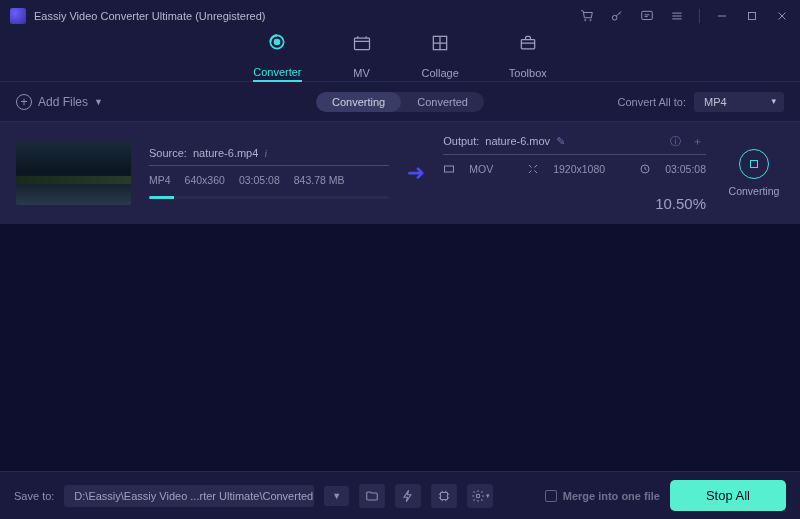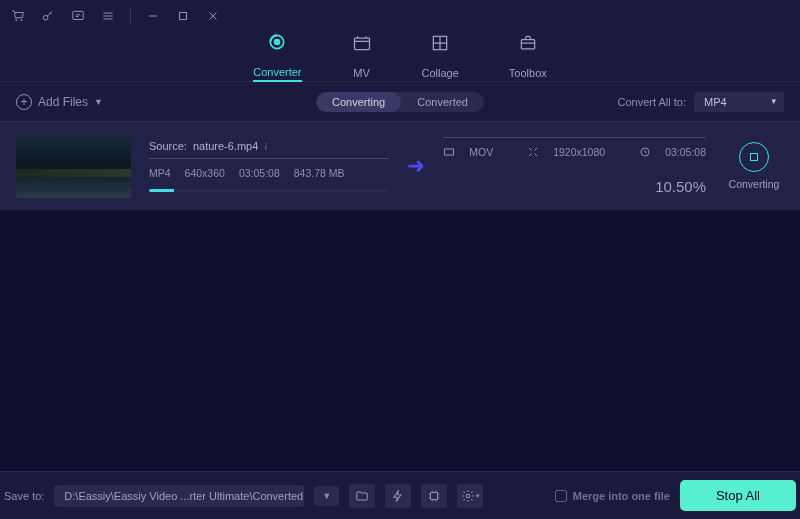--- a/index.html
+++ b/index.html
@@ -48,33 +48,37 @@
 .arrow { color: #4a4af0; font-size: 22px; flex-shrink: 0; }
 .outicons { margin-left: auto; display: flex; gap: 8px; }
 .outicons .oi { width: 14px; height: 14px; color: #6a6aa0; }
 .pct { font-size: 15px; color: #a0a0c0; text-align: right; margin-top: 14px; }
 .action { display: flex; flex-direction: column; align-items: center; gap: 6px; flex-shrink: 0; width: 60px; }
 .action-btn { width: 30px; height: 30px; border: 1.5px solid #3de0e0; border-radius: 50%; display: flex; align-items: center; justify-content: center; cursor: pointer; }
 .action-sq { width: 8px; height: 8px; border: 1.5px solid #3de0e0; }
 .action-lbl { font-size: 10.5px; color: #a0a0c0; }
 
 
-.bottombar { height: 48px; display: flex; align-items: center; padding: 0 4px; background: #1a1a3e; gap: 10px; border-top: 1px solid #2a2a50; }
+.bottombar { height: 48px; display: flex; align-items: center; padding: 0 14px; background: #1a1a3e; gap: 10px; border-top: 1px solid #2a2a50; }
 .savelbl { font-size: 11px; }
 .pathbox { background: #2a2a50; padding: 5px 10px; font-size: 11px; color: #a0a0c0; border-radius: 3px; width: 250px; white-space: nowrap; overflow: hidden; cursor: pointer; }
 .btcaret { background: #2a2a50; padding: 5px 8px; border-radius: 3px; cursor: pointer; font-size: 9px; }
 .btnicon { width: 26px; height: 24px; background: #2a2a50; border-radius: 3px; display: flex; align-items: center; justify-content: center; cursor: pointer; color: #9090b0; font-size: 11px; }
 .merge { display: flex; align-items: center; gap: 6px; font-size: 11px; color: #707090; margin-left: auto; cursor: pointer; font-weight: bold; }
 .chk { width: 12px; height: 12px; border: 1px solid #606080; border-radius: 2px; }
 .stopall { background: #56f0d0; color: #0a0a20; padding: 8px 36px; border-radius: 5px; font-size: 13px; cursor: pointer; border: none; }
 </style>
 </head>
 <body>
 
 <div class="titlebar">
+  <div class="titlebar-left">
+    <div class="logo"></div>
+    <div class="app-title">Eassiy Video Converter Ultimate (Unregistered)</div>
+  </div>
   <div class="titlebar-right">
     <div class="titleicon">
         <svg viewBox="0 0 24 24">
           <path d="M6 6h15l-1.5 9h-12z M6 6L5 3H2 M9 20a1 1 0 100-2 1 1 0 000 2zm9 0a1 1 0 100-2 1 1 0 000 2z"></path>
         </svg>
       </div>
     <div class="titleicon">
         <svg viewBox="0 0 24 24">
           <circle cx="8" cy="15" r="4"></circle>
           <path d="M11 12l8-8m-3 3l2 2"></path>
@@ -182,20 +186,29 @@
           <span>640x360</span>
           <span>03:05:08</span>
           <span>843.78 MB</span>
         </div>
         <div class="progbar">
             <div class="progbar-fill"></div>
           </div>
       </div>
       <div class="arrow">➜</div>
       <div class="col">
+        <div class="outline">
+          <span>Output:</span>
+          <span>nature-6.mov</span>
+          <span style="color:#6a6aa0">✎</span>
+          <div class="outicons">
+            <span class="oi">ⓘ</span>
+            <span class="oi">＋</span>
+          </div>
+        </div>
         <div class="hr"></div>
         <div class="metaline">
           <svg class="micon" viewBox="0 0 24 24" fill="none" stroke="#9090b0" stroke-width="2">
               <rect x="3" y="6" width="18" height="12"></rect>
             </svg>
           <span>MOV</span>
           <svg class="micon" viewBox="0 0 24 24" fill="none" stroke="#9090b0" stroke-width="2" style="margin-left:20px">
               <path d="M4 4l5 5M20 4l-5 5M4 20l5-5M20 20l-5-5"></path>
             </svg>
           <span>1920x1080</span>

